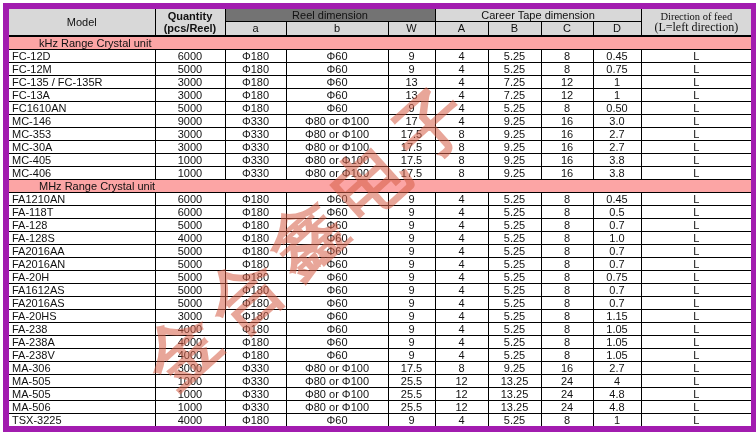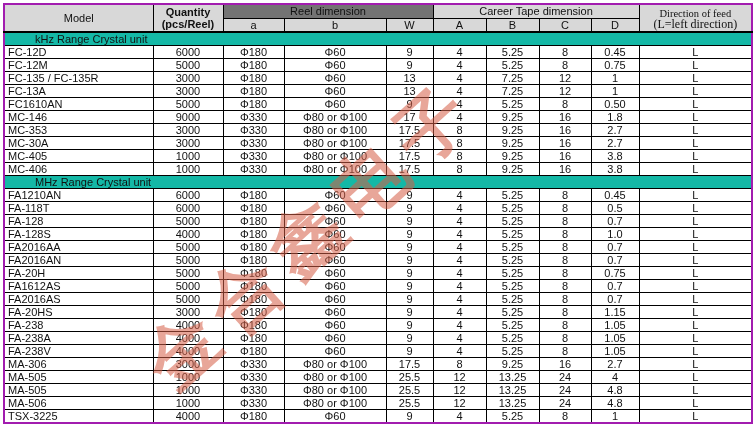--- a/index.html
+++ b/index.html
@@ -11,21 +11,21 @@
     position: relative;
     overflow: hidden;
   }
   .sheet { position: absolute; inset: 0; }
   table.spec {
     border-collapse: collapse;
     table-layout: fixed;
     width: 748px;
     height: 303px;
     margin: 3px 0 0 3px;
-    border: 2px solid #a21caf;
+    border: 6px solid #a21caf;
     font-size: 11px;
     color: #111;
   }
   table.spec th, table.spec td {
     border: 1px solid #000;
     padding: 0 3px;
     white-space: nowrap;
     overflow: hidden;
     line-height: 12px;
   }
@@ -38,21 +38,21 @@
   thead tr.h1 th { border-bottom-width: 1px; }
   thead { border-bottom: 2px solid #000; }
   .qty-head { line-height: 12px; font-size: 11px; font-weight: bold; }
   .dir-line1 { font-size: 10.5px; line-height: 12px; }
   .dir-line2 { font-size: 12px; line-height: 9px; }
   td.cell-model { text-align: left; }
   td.cell-center { text-align: center; }
   tr.section-row td {
     text-align: left;
     padding-left: 30px;
-    background: #14b8a6;
+    background: #fca5a5;
   }
   .watermark {
     position: absolute;
     left: 312px; top: 235px;
     transform: translate(-50%, -50%) rotate(-42deg);
     transform-origin: center;
     font-size: 72px;
     font-weight: bold;
     letter-spacing: 12px;
     white-space: nowrap;
@@ -169,21 +169,21 @@
         </tr>
         <tr>
           <td class="cell-model">MC-146</td>
           <td class="cell-center">9000</td>
           <td class="cell-center">Φ330</td>
           <td class="cell-center">Φ80 or Φ100</td>
           <td class="cell-center">17</td>
           <td class="cell-center">4</td>
           <td class="cell-center">9.25</td>
           <td class="cell-center">16</td>
-          <td class="cell-center">1.8</td>
+          <td class="cell-center">3.0</td>
           <td class="cell-center">L</td>
         </tr>
         <tr>
           <td class="cell-model">MC-353</td>
           <td class="cell-center">3000</td>
           <td class="cell-center">Φ330</td>
           <td class="cell-center">Φ80 or Φ100</td>
           <td class="cell-center">17.5</td>
           <td class="cell-center">8</td>
           <td class="cell-center">9.25</td>

